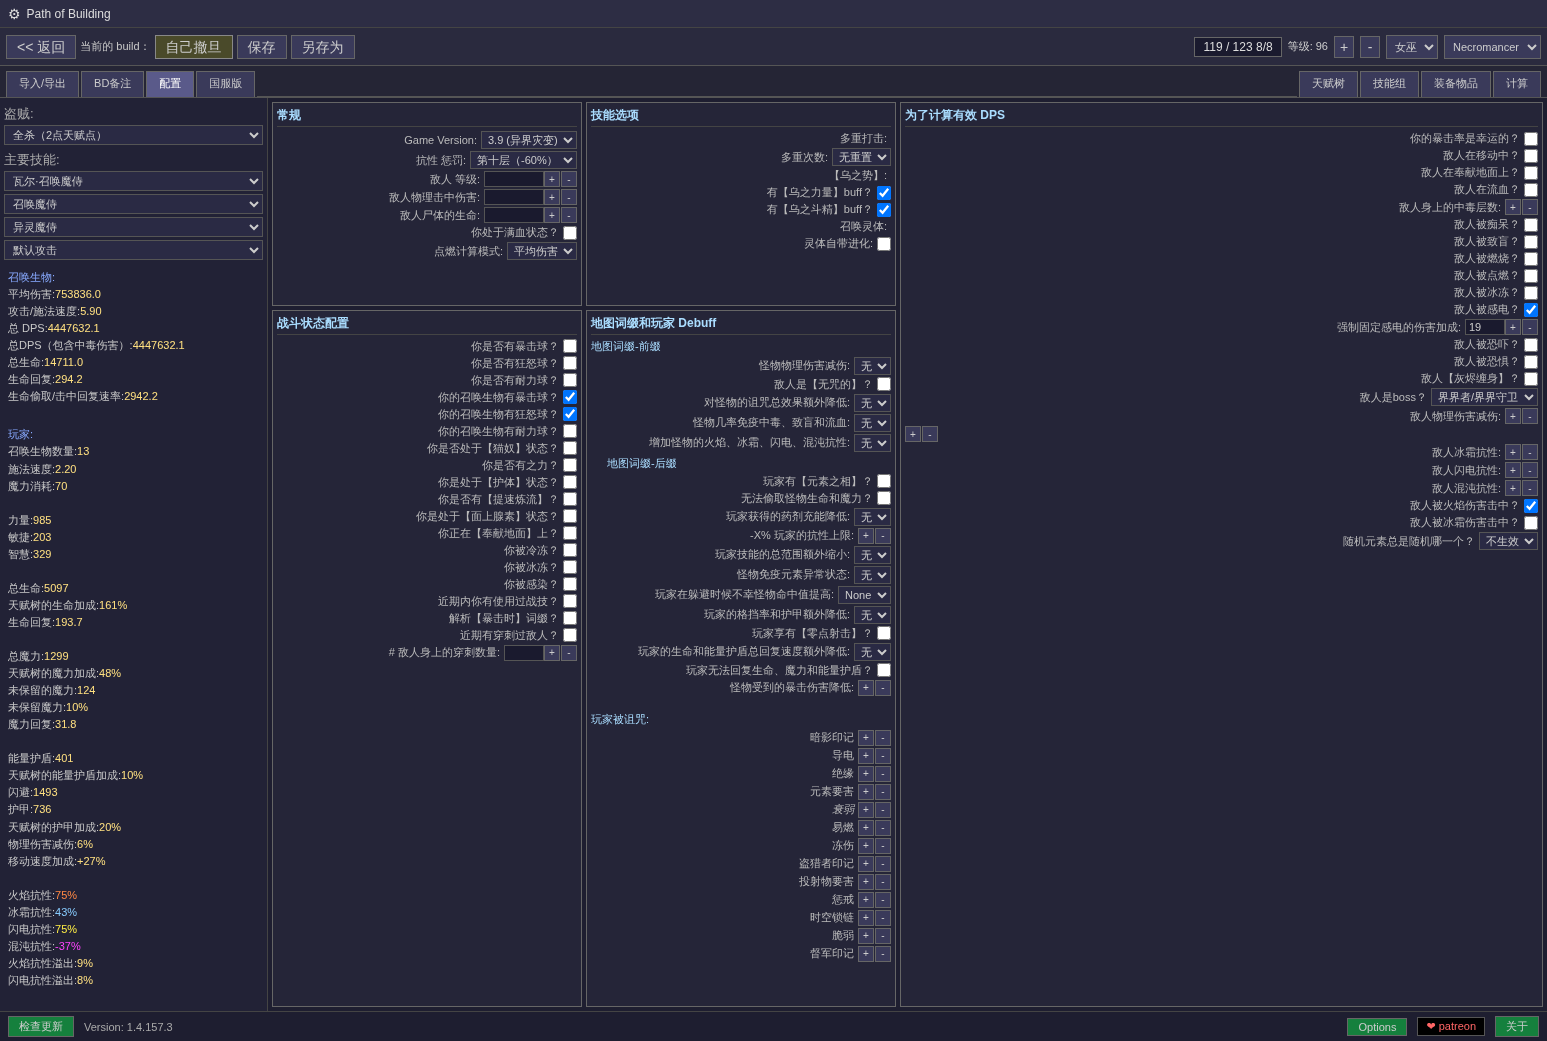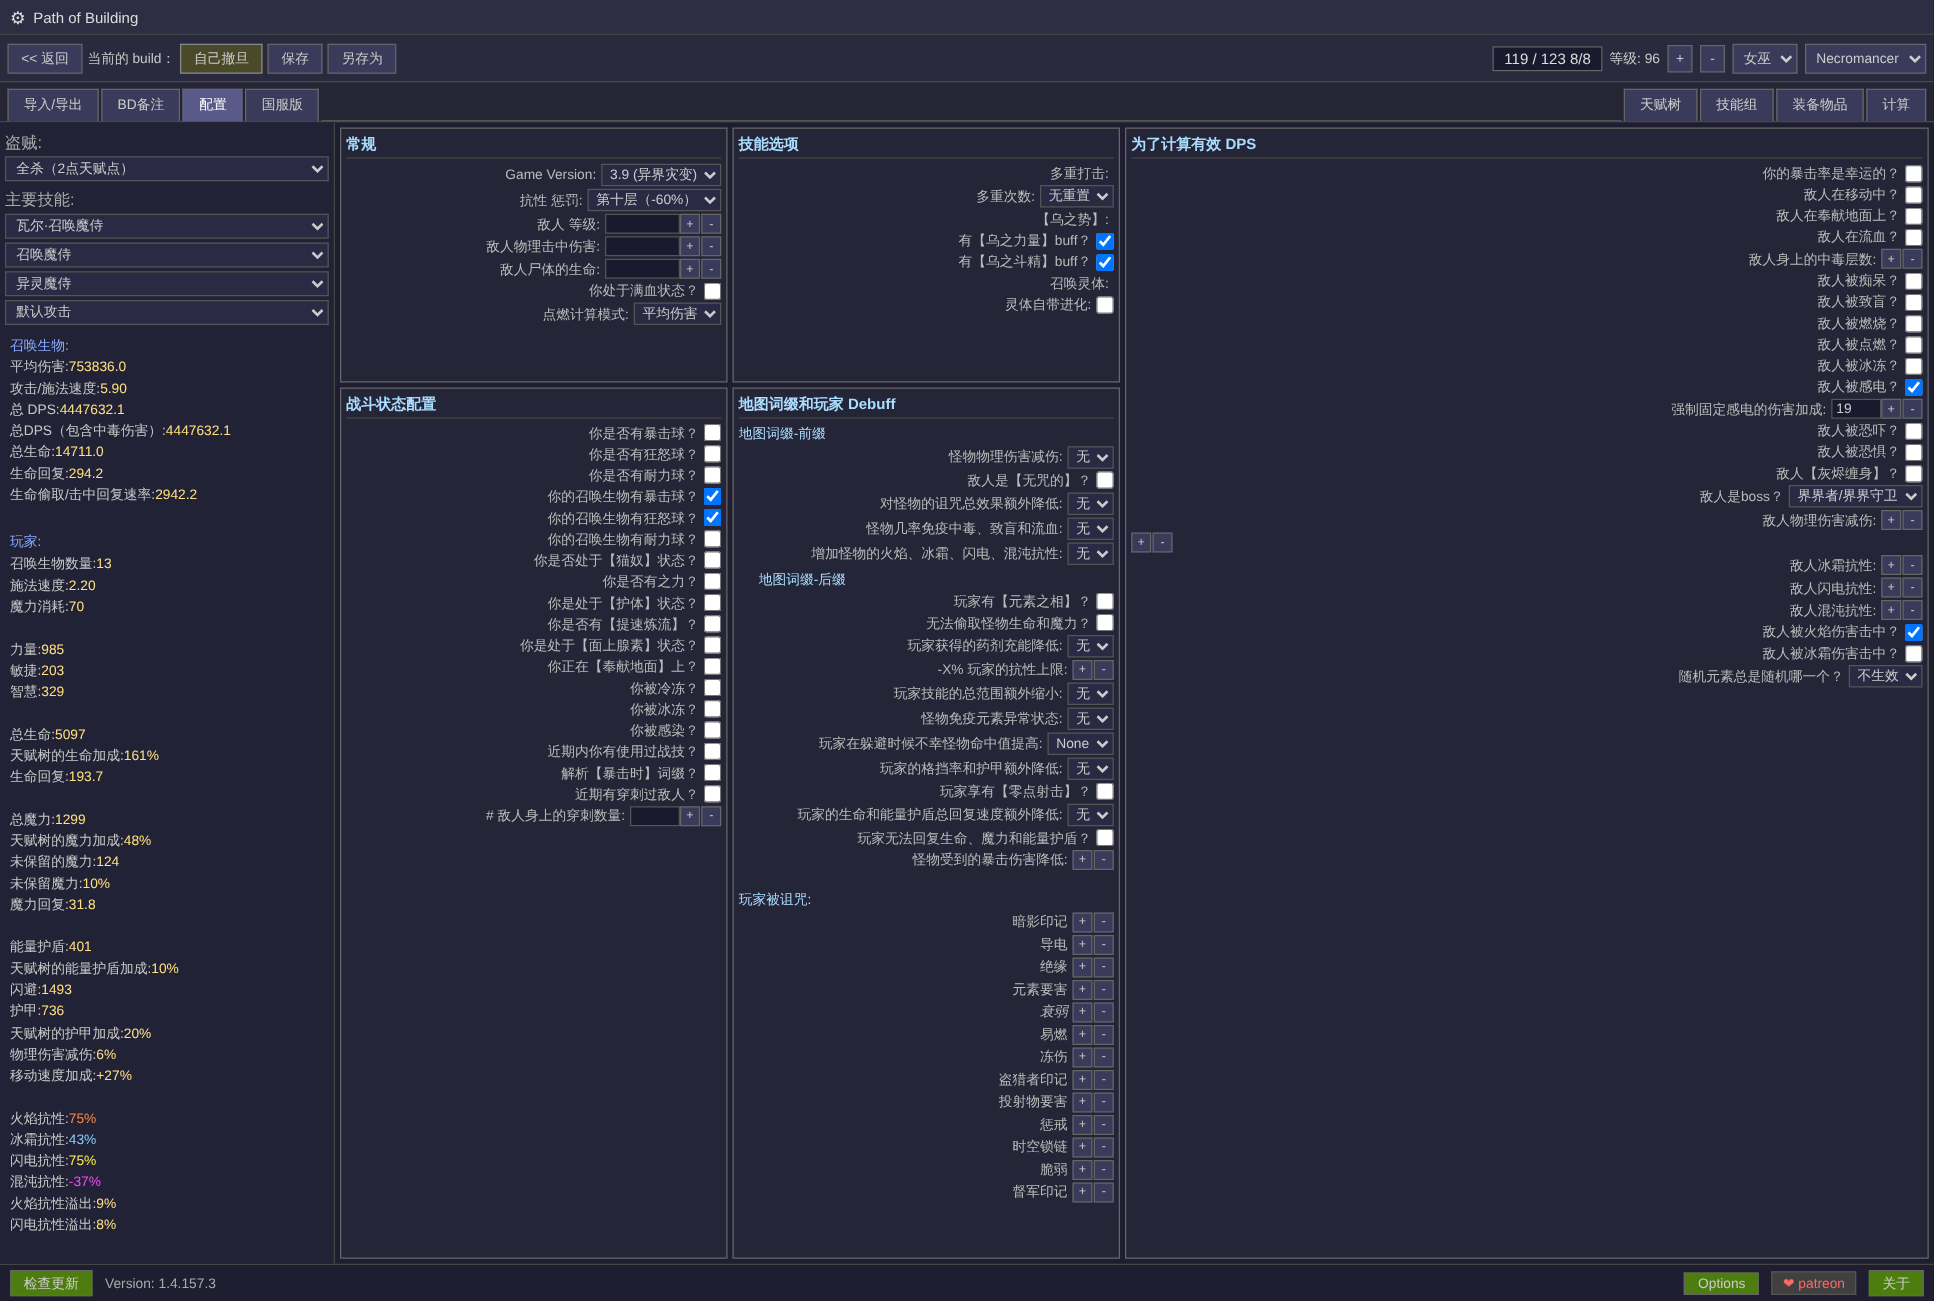--- a/index.html
+++ b/index.html
@@ -35,21 +35,21 @@
       padding: 0 6px;
       gap: 4px;
       border-bottom: 1px solid #555;
     }
     .toolbar button {
       background: #3a3a5a;
       border: 1px solid #666;
       color: #ccc;
       padding: 3px 10px;
       cursor: pointer;
-      font-size: 11px;
+      font-size: 14px;
       height: 24px;
     }
     .toolbar .level-box {
       margin-left: auto;
       display: flex;
       align-items: center;
       gap: 6px;
     }
     .toolbar .level-display {
       background: #1a1a2e;
@@ -218,21 +218,21 @@
       background: #1e1e30;
       border-top: 1px solid #444;
       display: flex;
       align-items: center;
       padding: 0 8px;
       gap: 10px;
       font-size: 11px;
       color: #aaa;
     }
     .bottom-bar button {
-      background: #4d7c0f;
+      background: #15803d;
       border: 1px solid #666;
       color: #ccc;
       padding: 2px 10px;
       cursor: pointer;
       font-size: 11px;
     }
 
     
     ::-webkit-scrollbar { width: 8px; height: 8px; }
     ::-webkit-scrollbar-track { background: #1a1a2e; }
@@ -854,15 +854,15 @@
 
   </div>
 
 </div>
 
 <div class="bottom-bar">
   <button>检查更新</button>
   <span>Version: 1.4.157.3</span>
   <div style="flex:1;"></div>
   <button>Options</button>
-  <span style="background:#404040;border:1px solid #555;padding:2px 8px;color:#ff6666;">❤ <span>patreon</span></span>
+  <span style="background:#000000;border:1px solid #555;padding:2px 8px;color:#ff6666;">❤ <span>patreon</span></span>
   <button>关于</button>
 </div>
 
 </body></html>

